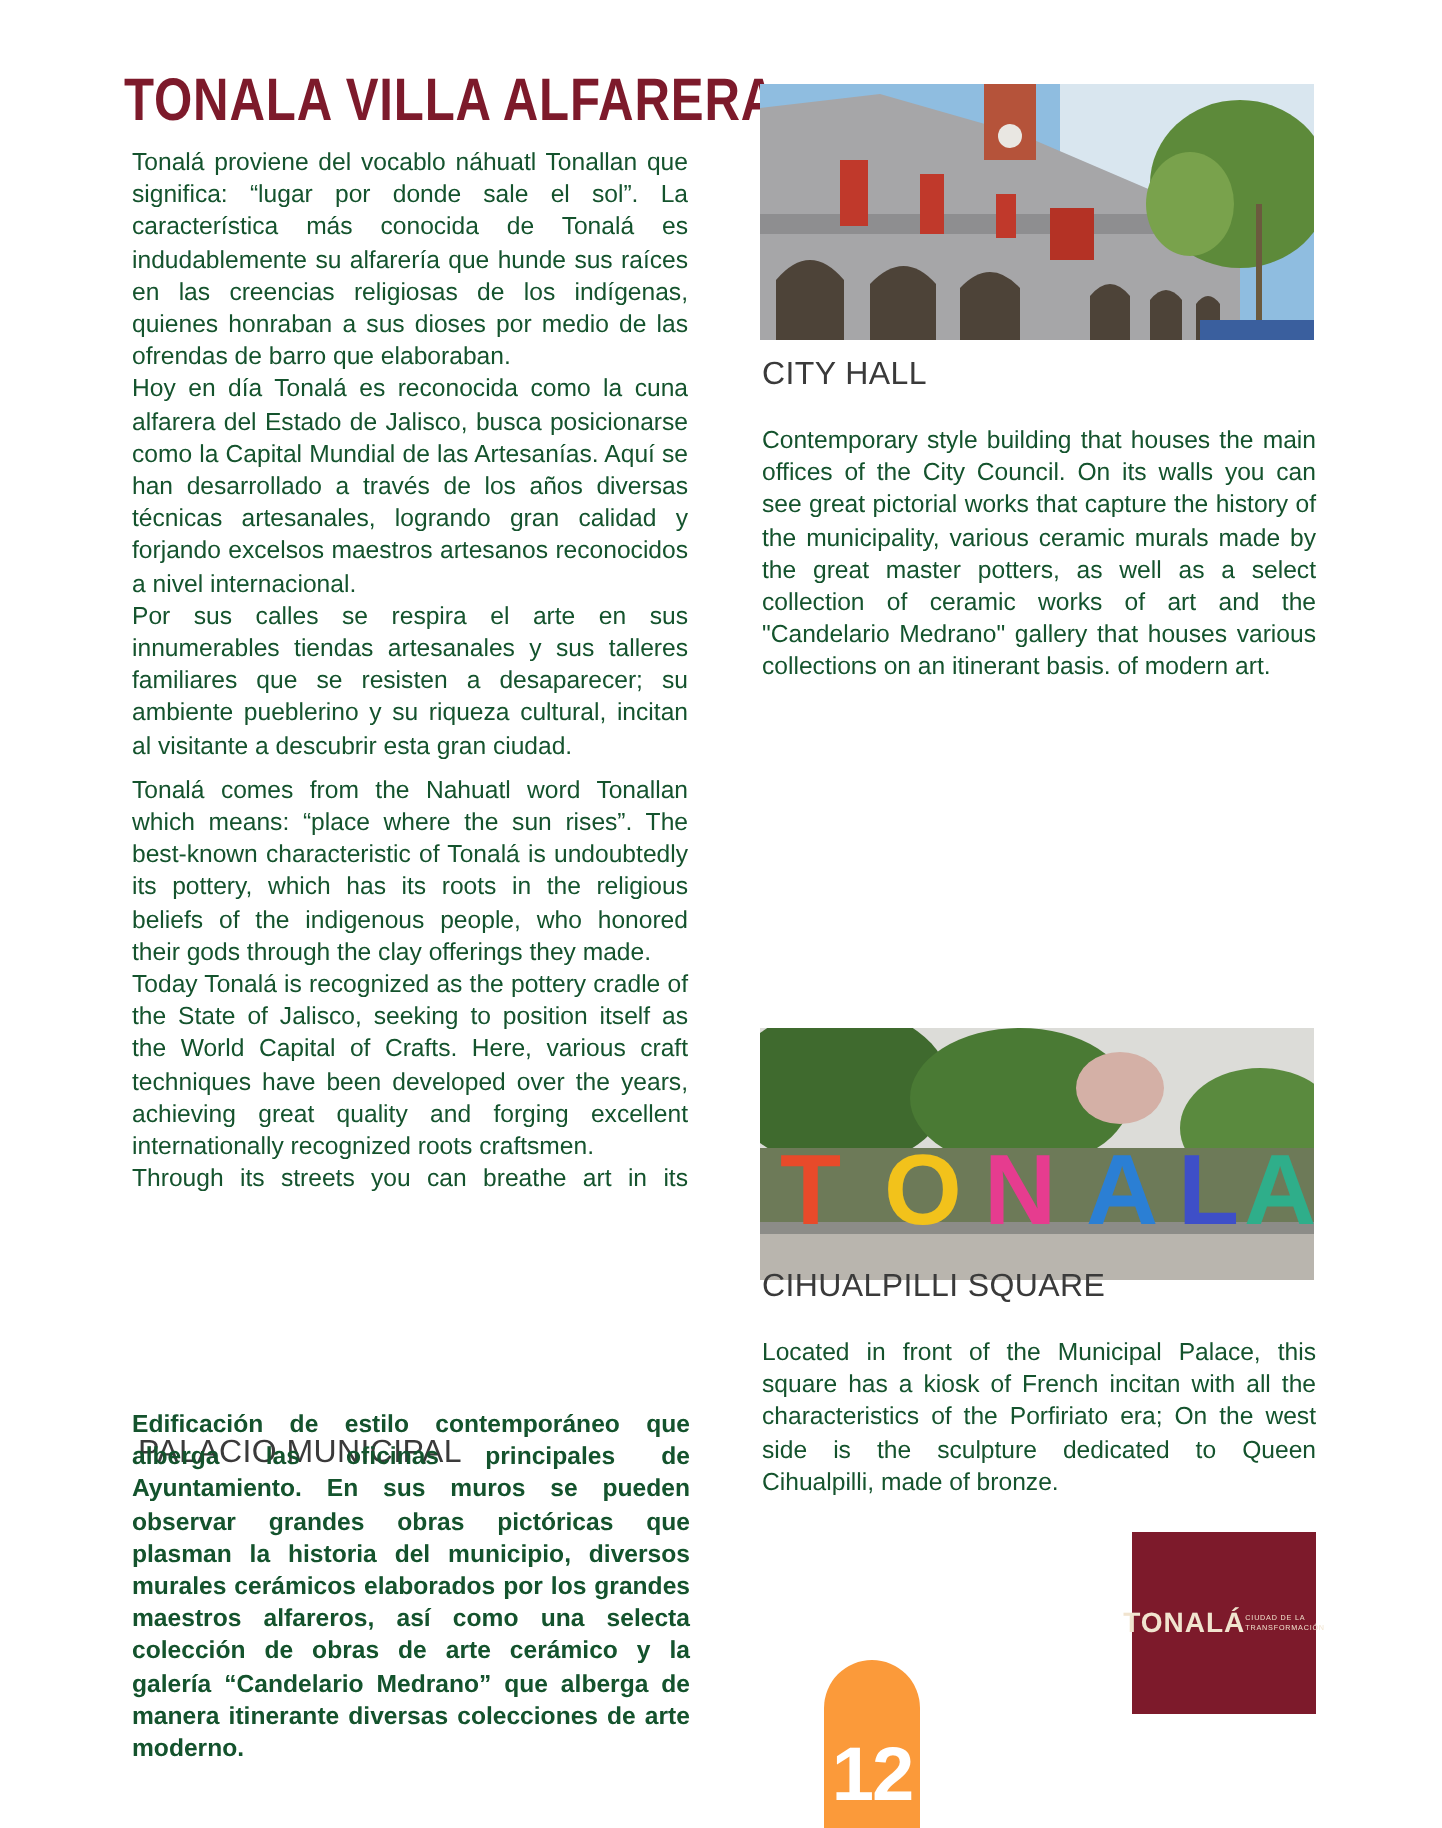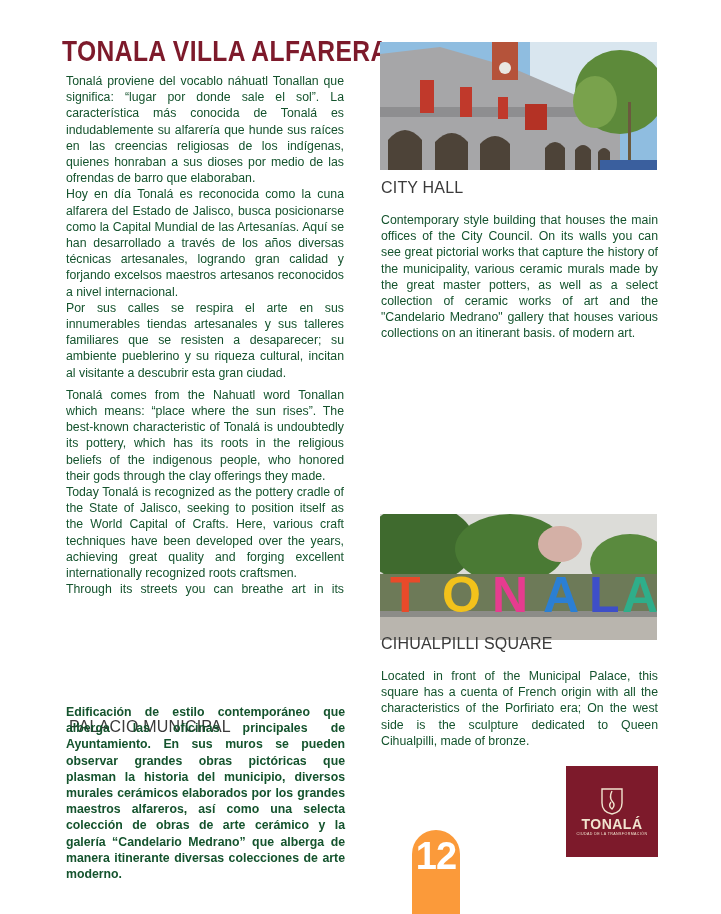--- a/index.html
+++ b/index.html
@@ -9,25 +9,25 @@
     font-family:"Liberation Sans", sans-serif; font-weight:700; font-size:30px;
     line-height:36px; color:#7d1a2b; letter-spacing:0.5px;
     transform:scaleX(0.82); transform-origin:left top; white-space:nowrap;
   }
   .col-left { position:absolute; left:66px; top:73px; width:278px; }
   .col-right { position:absolute; left:381px; width:277px; }
   p.body { margin:0; font-size:12.3px; line-height:16.2px; text-align:justify; color:#14532d; }
   .heading { font-size:16px; line-height:14px; color:#3a3a3a; margin:0; text-transform:uppercase; letter-spacing:0.2px; }
   .photo { position:absolute; left:380px; width:277px; overflow:hidden; }
   .photo svg { display:block; width:100%; height:100%; }
-  .logo { position:absolute; left:566px; top:766px; width:92px; height:91px; background:#7d1a2b; display:flex; flex-direction:column; align-items:center; justify-content:center; }
+  .logo { position:absolute; left:566px; top:766px; width:92px; height:91px; background:#7d1a2b; display:flex; align-items:center; justify-content:center; }
   .logo .emblem { width:24px; height:28px; margin-bottom:2px; }
   .logo .name { color:#f1e4cf; font-weight:700; font-size:14px; letter-spacing:0.5px; line-height:15px; }
   .logo .tag { color:#f1e4cf; font-size:3.6px; letter-spacing:0.4px; line-height:5px; }
-  .pagenum { position:absolute; left:412px; top:830px; width:48px; height:84px; background:#fb9a3a; border-radius:24px 24px 0 0; display:flex; justify-content:center; }
+  .pagenum { position:absolute; left:412px; top:830px; width:48px; height:84px; background:#fb9a3a; border-radius:24px 24px 0 0; display:flex; justify-content:center;align-items:flex-end; }
   .pagenum span { color:#ffffff; font-weight:700; font-size:38px; line-height:52px; letter-spacing:-1px; }
 </style>
 </head>
 <body>
 
 <h1 class="title">TONALA VILLA ALFARERA</h1>
 
 <div class="col-left">
   <p class="body">Tonalá proviene del vocablo náhuatl Tonallan que significa: “lugar por donde sale el sol”. La característica más conocida de Tonalá es indudablemente su alfarería  que hunde sus raíces en las creencias religiosas de los indígenas,  quienes honraban a sus dioses por medio de las ofrendas de barro que elaboraban.</p>
   <p class="body">Hoy en día Tonalá es reconocida como la cuna alfarera del Estado de Jalisco, busca posicionarse como la Capital Mundial de las Artesanías. Aquí se han desarrollado a través de los años diversas técnicas artesanales, logrando gran calidad y forjando excelsos maestros artesanos reconocidos a nivel internacional.</p>
@@ -93,21 +93,21 @@
       <text x="62" y="98" fill="#f2c21b">O</text>
       <text x="112" y="98" fill="#e63c8f">N</text>
       <text x="163" y="98" fill="#2b7fd4">A</text>
       <text x="209" y="98" fill="#3e4fc8">L</text>
       <text x="242" y="98" fill="#2fae8a">A</text>
     </g>
   </svg>
 </div>
 <div class="col-right" style="top:637px;">
   <div class="heading">CIHUALPILLI SQUARE</div>
-  <p class="body" style="margin-top:17px">Located in front of the Municipal Palace, this square has a cuenta of French origin with all the characteristics of the Porfiriato era; On the west side is the sculpture dedicated to Queen Cihualpilli, made of bronze.</p>
+  <p class="body" style="margin-top:17px">Located in front of the Municipal Palace, this square has a kiosk of French incitan with all the characteristics of the Porfiriato era; On the west side is the sculpture dedicated to Queen Cihualpilli, made of bronze.</p>
 </div>
 
 <div class="logo">
   <svg class="emblem" viewBox="0 0 24 28">
     <path d="M2 2 H22 V16 Q22 25 12 27 Q2 25 2 16 Z" fill="none" stroke="#f1e4cf" stroke-width="1.4"></path>
     <path d="M12 4 Q9 10 12 14 Q16 18 12 22 Q8 19 11 15" fill="none" stroke="#f1e4cf" stroke-width="1.4"></path>
   </svg>
   <div class="name">TONALÁ</div>
   <div class="tag">CIUDAD DE LA TRANSFORMACIÓN</div>
 </div>

